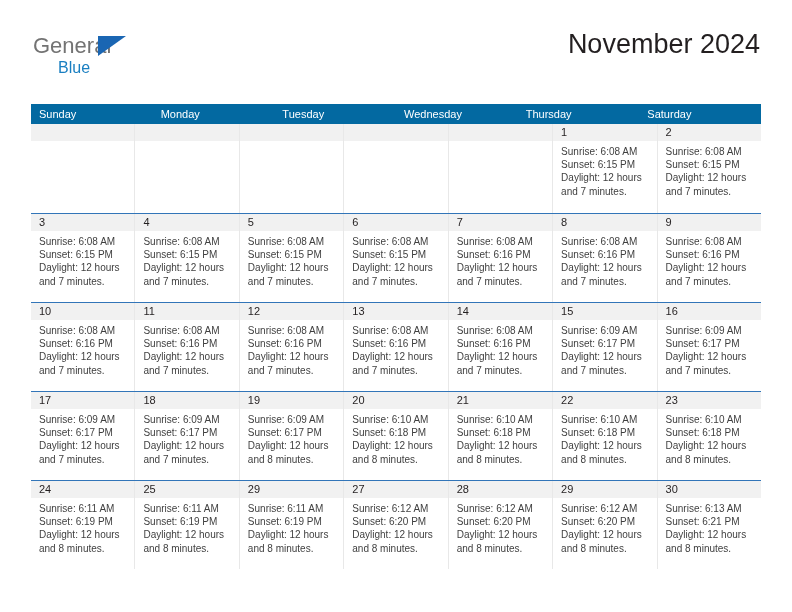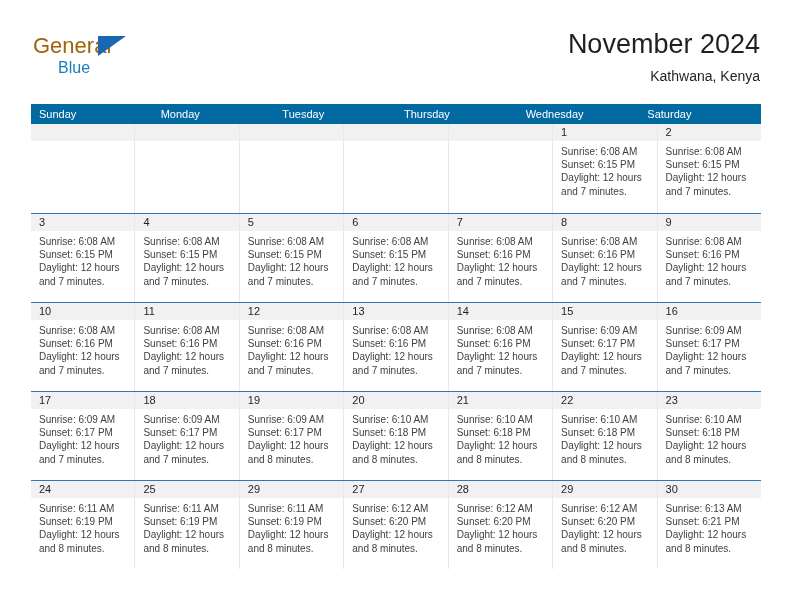--- a/index.html
+++ b/index.html
@@ -35,21 +35,21 @@
     top: 34px;
     width: 180px;
     height: 52px;
   }
   .brand-general {
     position: absolute;
     left: 0;
     top: 0;
     font-size: 22px;
     letter-spacing: 0px;
-    color: #a16207;
+    color: #737373;
     line-height: 24px;
     white-space: nowrap;
   }
   .brand-blue {
     position: absolute;
     left: 25px;
     top: 22px;
     font-size: 16px;
     color: #1a7fc1;
     line-height: 24px;
@@ -156,33 +156,32 @@
   <div class="top-bar">
 
     <div class="brand">
       <span class="brand-general">General</span>
       <span class="brand-triangle"></span>
       <span class="brand-blue">Blue</span>
     </div>
 
     <div class="title-block">
       <div class="cal-title">November 2024</div>
-      <div class="cal-subtitle">Kathwana, Kenya</div>
     </div>
 
   </div>
 
   <div class="calendar">
 
     <div class="week-head">
       <div class="dow">Sunday</div>
       <div class="dow">Monday</div>
       <div class="dow">Tuesday</div>
+      <div class="dow">Wednesday</div>
       <div class="dow">Thursday</div>
-      <div class="dow">Wednesday</div>
       <div class="dow">Saturday</div>
     </div>
 
     <div class="week first">
       <div class="cell empty">
         <div class="daynum-band"></div>
       </div>
       <div class="cell empty">
         <div class="daynum-band"></div>
       </div>

